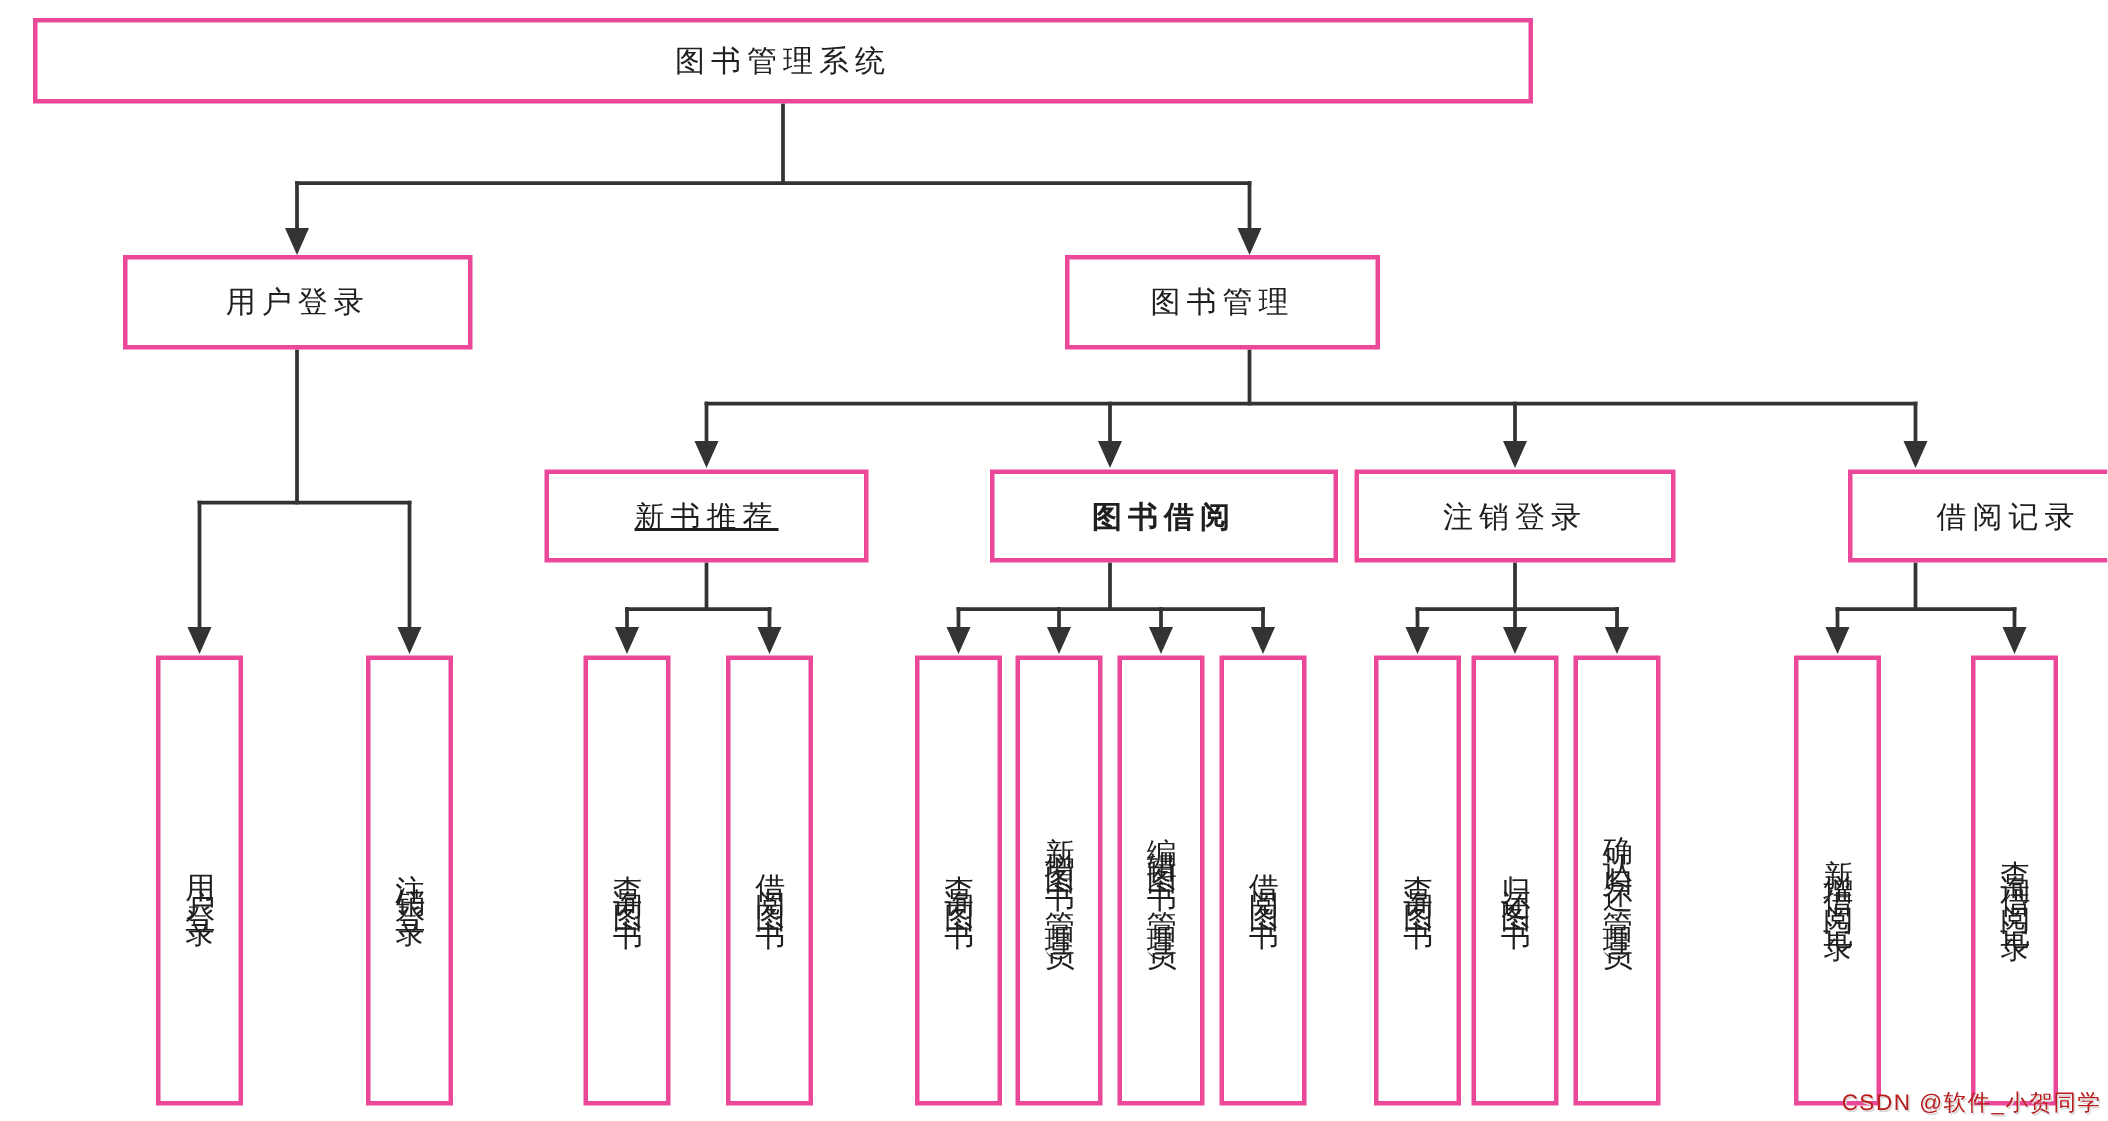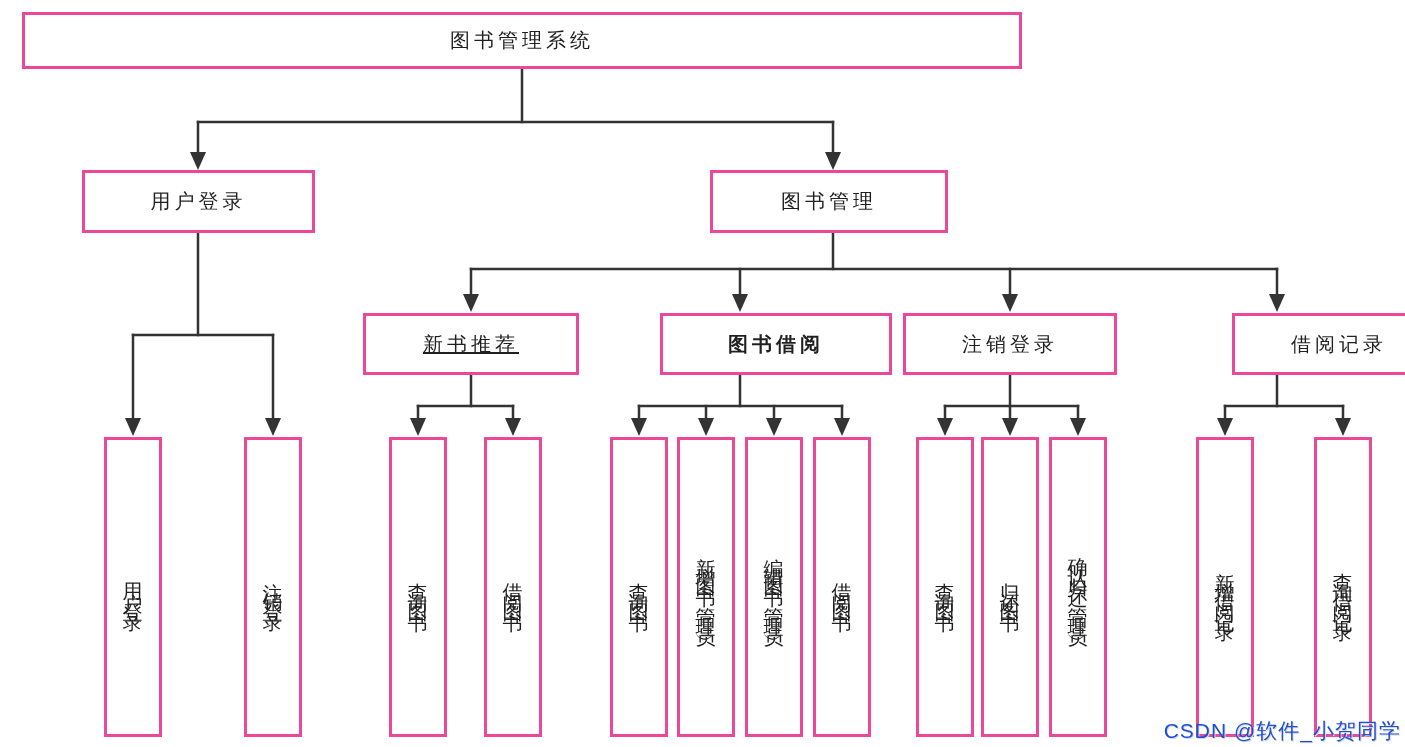--- a/index.html
+++ b/index.html
@@ -43,22 +43,22 @@
     font-size: 20px;
     letter-spacing: 10px;
     line-height: 1.0;
     white-space: nowrap;
     color: #1f1f1f;
   }
   .watermark {
     position: absolute;
     right: 4px;
     bottom: 2px;
-    font-size: 21px;
-    color: #1d4ed8;
+    font-size: 15px;
+    color: #b91c1c;
     letter-spacing: 1px;
     text-shadow: 1px 1px 0 #d8d8d8;
     white-space: nowrap;
   }
 </style>
 </head>
 <body>
 
 <div id="canvas">
 
@@ -131,21 +131,21 @@
     </g>
   </svg>
 
   <div class="node hnode" style="left:22px; top:12px; width:1000px; height:57px;">
     <span>图书管理系统</span>
   </div>
 
   <div class="node hnode" style="left:82px; top:170px; width:233px; height:63px;">
     <span>用户登录</span>
   </div>
-  <div class="node hnode" style="left:710px; top:170px; width:238px; height:63px;">
+  <div class="node hnode" style="left:710px; top:170px; width:210px; height:63px;">
     <span>图书管理</span>
   </div>
 
   <div class="node hnode" style="left:363px; top:313px; width:216px; height:62px;text-decoration:underline;">
     <span>新书推荐</span>
   </div>
   <div class="node hnode" style="left:660px; top:313px; width:232px; height:62px;font-weight:bold;">
     <span>图书借阅</span>
   </div>
   <div class="node hnode" style="left:903px; top:313px; width:214px; height:62px;">

